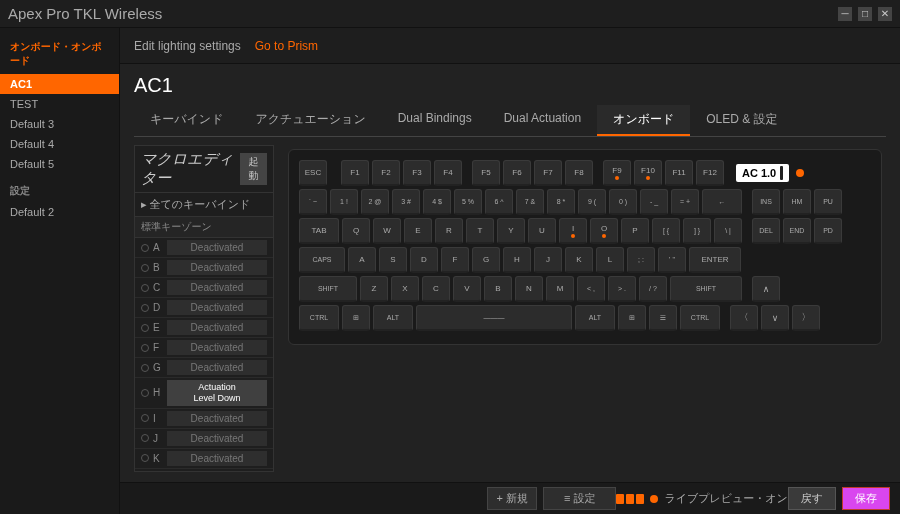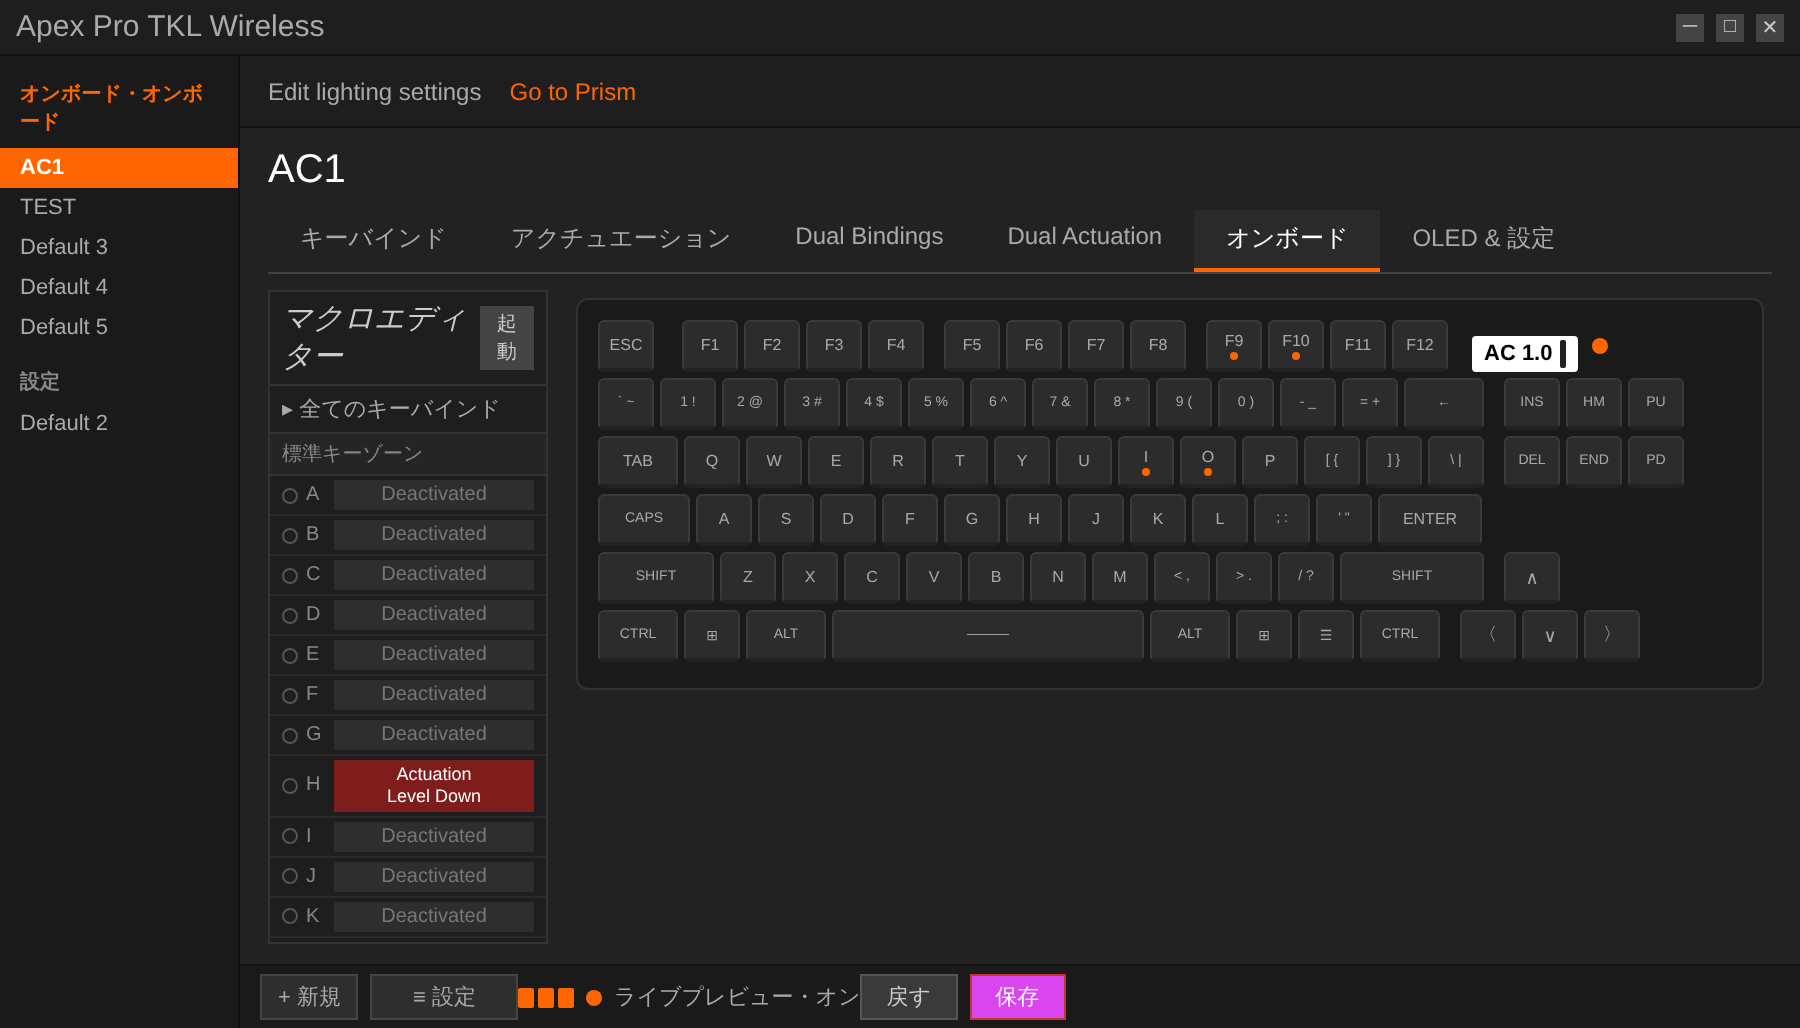--- a/index.html
+++ b/index.html
@@ -206,21 +206,21 @@
       flex: 1;
       font-size: 10px;
       padding: 2px 4px;
       text-align: center;
     }
     .key-status.deactivated {
       background: #2e2e2e;
       color: #777;
     }
     .key-status.actuation-down {
-      background: #7f1d1d;
+      background: #404040;
       color: #fff;
     }
     .key-radio {
       width: 8px; height: 8px;
       border-radius: 50%;
       border: 1px solid #555;
       background: transparent;
       flex-shrink: 0;
     }
 
@@ -236,21 +236,21 @@
       background: #1a1a1a;
       border: 1px solid #333;
       border-radius: 6px;
       padding: 10px;
       width: 100%;
     }
     .kbd-row {
       display: flex;
       gap: 3px;
       margin-bottom: 3px;
-      align-items: flex-end;
+      align-items: center;
     }
     .key {
       background: #2c2c2c;
       border: 1px solid #3a3a3a;
       border-bottom: 2px solid #222;
       border-radius: 3px;
       height: 26px;
       display: flex;
       align-items: center;
       justify-content: center;
@@ -303,21 +303,21 @@
     }
 
     
     .bottom-bar {
       height: 32px;
       background: #1a1a1a;
       border-top: 1px solid #111;
       display: flex;
       align-items: center;
       padding: 0 10px;
-      justify-content: flex-start;
+      justify-content: flex-end;
     }
     .bottom-left { display: flex; gap: 6px; align-items: center; }
     .bottom-add-btn {
       background: #2e2e2e;
       border: 1px solid #444;
       color: #aaa;
       font-size: 11px;
       padding: 3px 8px;
       cursor: pointer;
       display: flex; align-items: center; gap: 4px;

